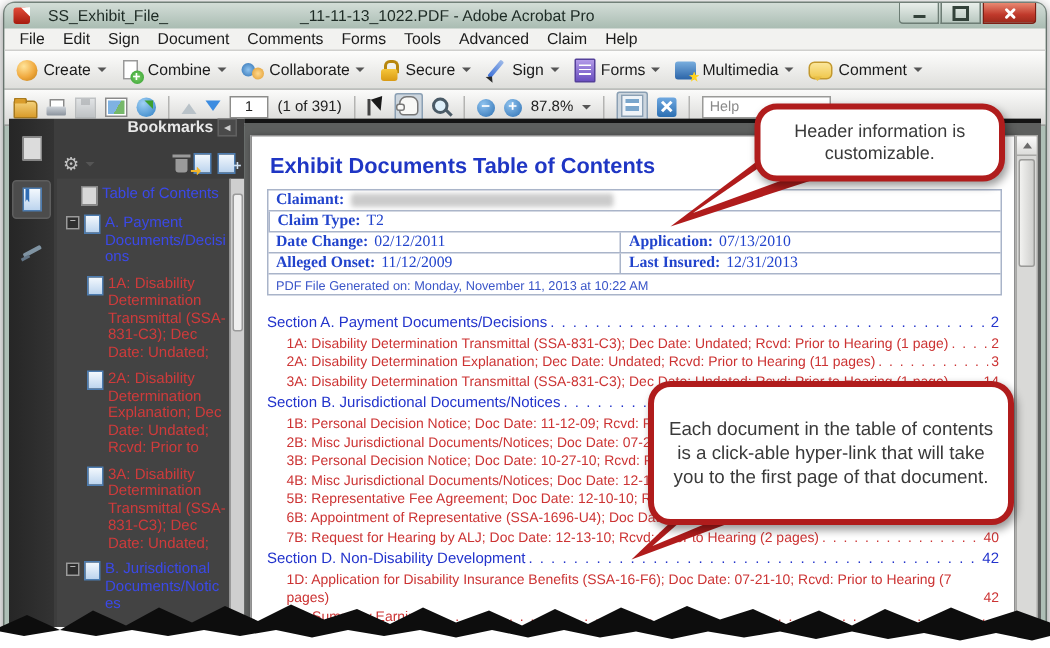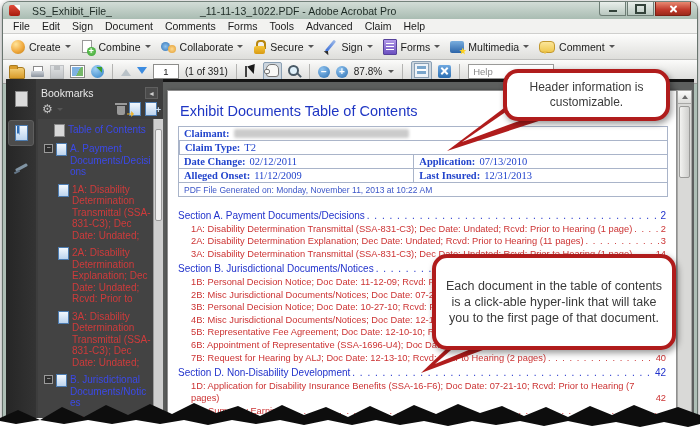--- a/index.html
+++ b/index.html
@@ -100,21 +100,21 @@
   .railbtn.active{background:#4c4c4c;border:1px solid #5e5e5e;}
   .ri-pages{width:11px;height:14px;background:#dcdcdc;border:1px solid #888;position:relative;}
   .ri-pages::before{content:"";position:absolute;left:2px;top:-3px;width:11px;height:14px;background:#bfbfbf;border:1px solid #777;z-index:-1;}
   .ri-bm{width:11px;height:14px;background:linear-gradient(#f3f8fd,#bcd4ee);border:1px solid #4d7cb0;position:relative;}
   .ri-bm::after{content:"";position:absolute;left:1px;top:0;width:3px;height:9px;background:#2f6cb4;clip-path:polygon(0 0,100% 0,100% 100%,50% 75%,0 100%);}
   .ri-sig{width:15px;height:11px;position:relative;opacity:.85;}
   .ri-sig::before{content:"";position:absolute;left:1px;top:4px;width:13px;height:3px;background:#8fa6b8;transform:rotate(-28deg);border-radius:1px;}
   .ri-sig::after{content:"";position:absolute;left:0;bottom:0;width:6px;height:2px;background:#6d8296;transform:rotate(-28deg);}
   
   .panel{width:127px;background:#3d3d3d;display:flex;flex-direction:column;color:#e8e8e8;}
-  .panel-head{height:20px;display:flex;align-items:flex-end;justify-content:space-between;padding:0 5px;font-size:10.5px;font-weight:normal;}
+  .panel-head{height:20px;display:flex;align-items:flex-start;justify-content:space-between;padding:0 5px;font-size:10.5px;font-weight:bold;margin-left:44px;}
   .panel-menu-btn{width:11px;height:10px;background:#4a4a4a;border:1px solid #606060;display:flex;align-items:center;justify-content:center;font-size:7px;color:#cfcfcf;}
   .panel-tools{height:20px;display:flex;align-items:center;padding:0 6px;gap:4px;}
   .gear{font-size:12px;color:#c2c2c2;line-height:12px;}
   .pt-spacer{flex:1;}
   .ic-trash{width:8px;height:9px;background:#9a9a9a;border-radius:0 0 2px 2px;margin-top:3px;}
   .ic-trash::before{content:"";position:absolute;left:-2px;top:-3px;width:12px;height:2px;background:#9a9a9a;}
   .ic-bmexp{width:10px;height:12px;background:linear-gradient(#f3f8fd,#bcd4ee);border:1px solid #4d7cb0;}
   .ic-bmexp::after{content:"";position:absolute;left:-3px;bottom:-2px;width:7px;height:6px;background:#f0b429;clip-path:polygon(0 40%,60% 40%,60% 0,100% 50%,60% 100%,60% 60%,0 60%);}
   .ic-bmnew{width:10px;height:12px;background:linear-gradient(#f3f8fd,#bcd4ee);border:1px solid #4d7cb0;}
   .ic-bmnew::after{content:"+";position:absolute;right:-5px;top:2px;color:#cfe2f5;font-size:9px;font-weight:bold;}
@@ -132,21 +132,21 @@
   .bm-item.root .bm-text,.bm-item.section .bm-text{color:#3b49e8;font-weight:normal;}
   .bm-item.child .bm-text{color:#cf3b3b;}
   
   .docpane{flex:1;position:relative;background:#5d5f5e;border-top:3px solid #141414;overflow:hidden;}
   .pdfpage{position:absolute;left:4px;top:8px;right:17px;bottom:-6px;background:#fff;border:1px solid #8f8f8f;box-shadow:1px 1px 4px rgba(0,0,0,.5);
     padding:10px 8px 0 10px;}
   .vscroll{position:absolute;right:2px;top:8px;bottom:0;width:13px;background:#d9d9d7;border:1px solid #a8a8a6;}
   .vs-up{height:12px;border-bottom:1px solid #a8a8a6;background:linear-gradient(#fafafa,#dcdcda);display:flex;align-items:center;justify-content:center;}
   .vs-up::after{content:"";border:3px solid transparent;border-bottom:4px solid #6a6a6a;margin-bottom:3px;}
   .vs-thumb{margin:2px 1px;height:70px;background:linear-gradient(90deg,#f2f2f0,#cfcfcd);border:1px solid #9a9a98;border-radius:2px;}
-  .doc-title{color:#1f36c4;font-weight:normal;font-size:14.5px;margin:2px 0 7px 2px;}
+  .doc-title{color:#1f36c4;font-weight:bold;font-size:14.5px;margin:2px 0 7px 2px;}
   .hdr-table{border:1px solid #a9b4c9;font-size:10.5px;color:#2244cc;}
   .hrow{display:flex;border-bottom:1px solid #a9b4c9;height:13px;align-items:center;}
   .hrow:last-child{border-bottom:none;}
   .hcell{flex:0 0 47%;display:flex;align-items:center;gap:4px;padding-left:5px;height:100%;font-family:Liberation Serif, serif;}
   .hcell.c2{flex:1;border-left:1px solid #a9b4c9;}
   .hlabel{font-weight:bold;white-space:nowrap;}
   .hval{white-space:nowrap;}
   .redact{display:inline-block;height:9px;border-radius:2px;background:#cbcbcb;filter:blur(1.6px);}
   .w-claimant{width:175px;} .w-ssn{width:92px;}
   .genrow{font-size:8.5px;color:#3a55c8;padding-left:5px;height:12px;display:flex;align-items:center;}

